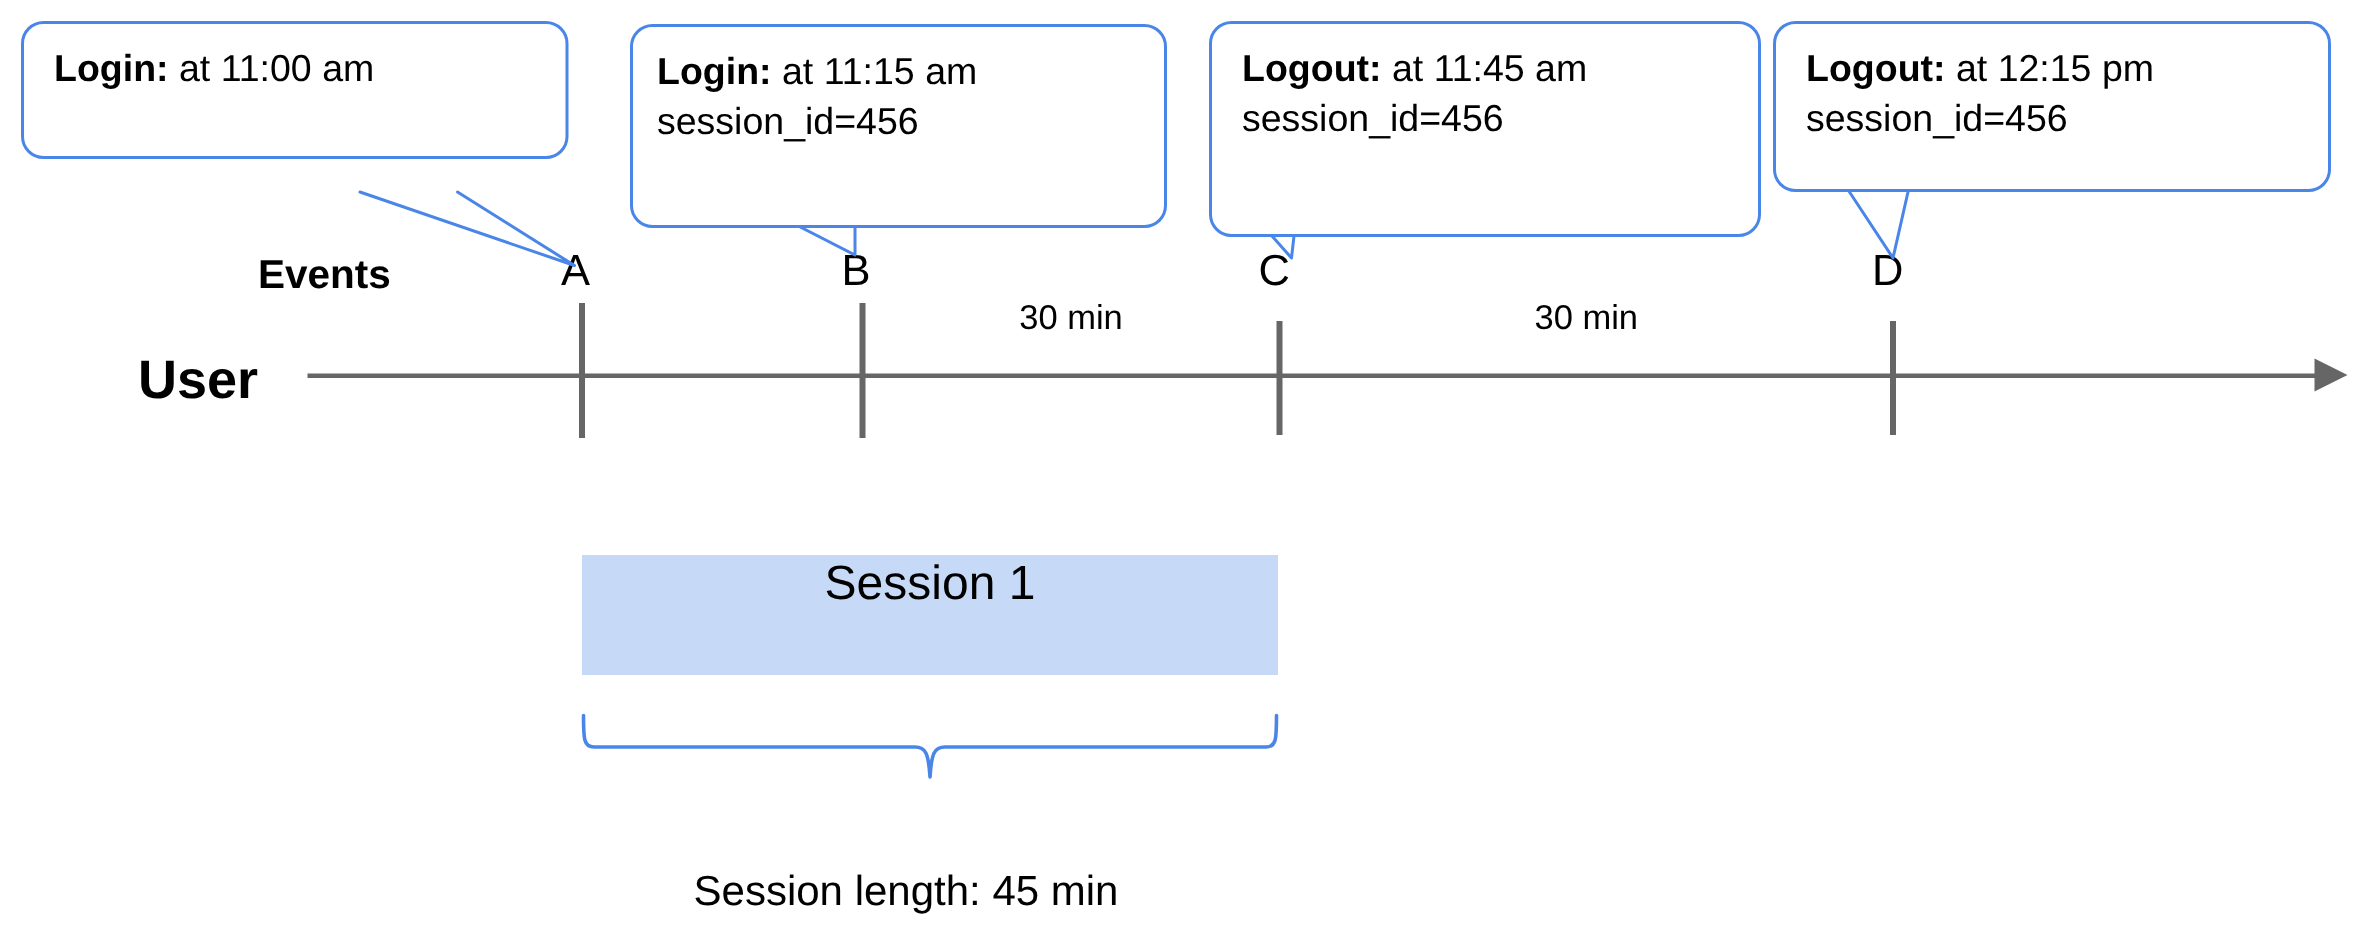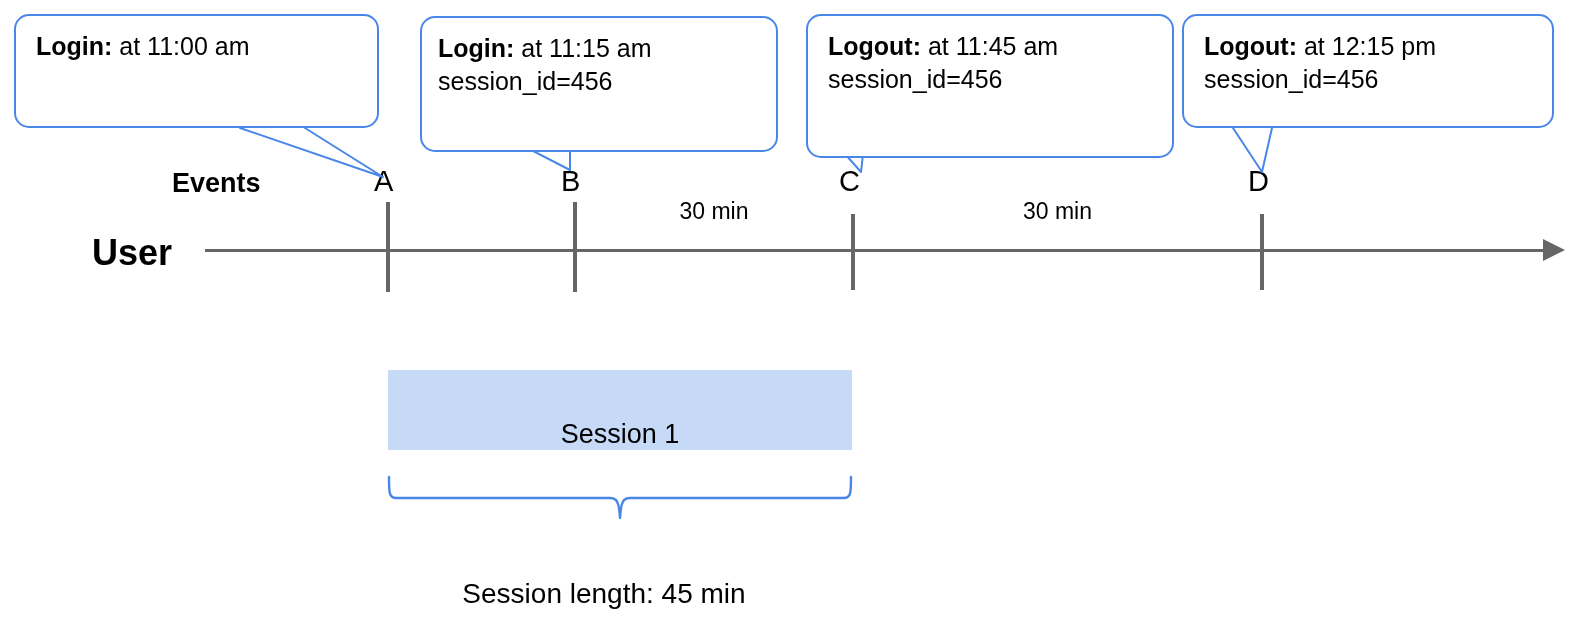--- a/index.html
+++ b/index.html
@@ -113,23 +113,23 @@
 
   
   #session-box {
     position: absolute;
     left: 388px;
     top: 370px;
     width: 464px;
     height: 80px;
     background: #c6d9f7;
     display: flex;
-    align-items: flex-end;
+    align-items: flex-start;
     justify-content: center;
-    font-size: 27px;
+    font-size: 32px;
     color: #000000;
     z-index: 1;
   }
 
   #brace {
     position: absolute;
     left: 370px;
     top: 468px;
     width: 510px;
     height: 62px;
@@ -146,21 +146,21 @@
     color: #000000;
     white-space: nowrap;
     z-index: 1;
   }
 </style>
 </head>
 <body>
 
 <div id="canvas">
 
-  <div class="callout" style="left:14px;  top:14px;  width:365px; height:114px;">
+  <div class="callout" style="left:14px;  top:14px;  width:365px; height:92px;">
     <span class="lead">Login:</span><span> at 11:00 am</span>
   </div>
 
   <div class="callout" style="left:420px; top:16px;  width:358px; height:136px;padding-left:16px;">
     <span class="lead">Login:</span><span> at 11:15 am</span>
     <span class="line2">session_id=456</span>
   </div>
 
   <div class="callout" style="left:806px; top:14px;  width:368px; height:144px;">
     <span class="lead">Logout:</span><span> at 11:45 am</span>

